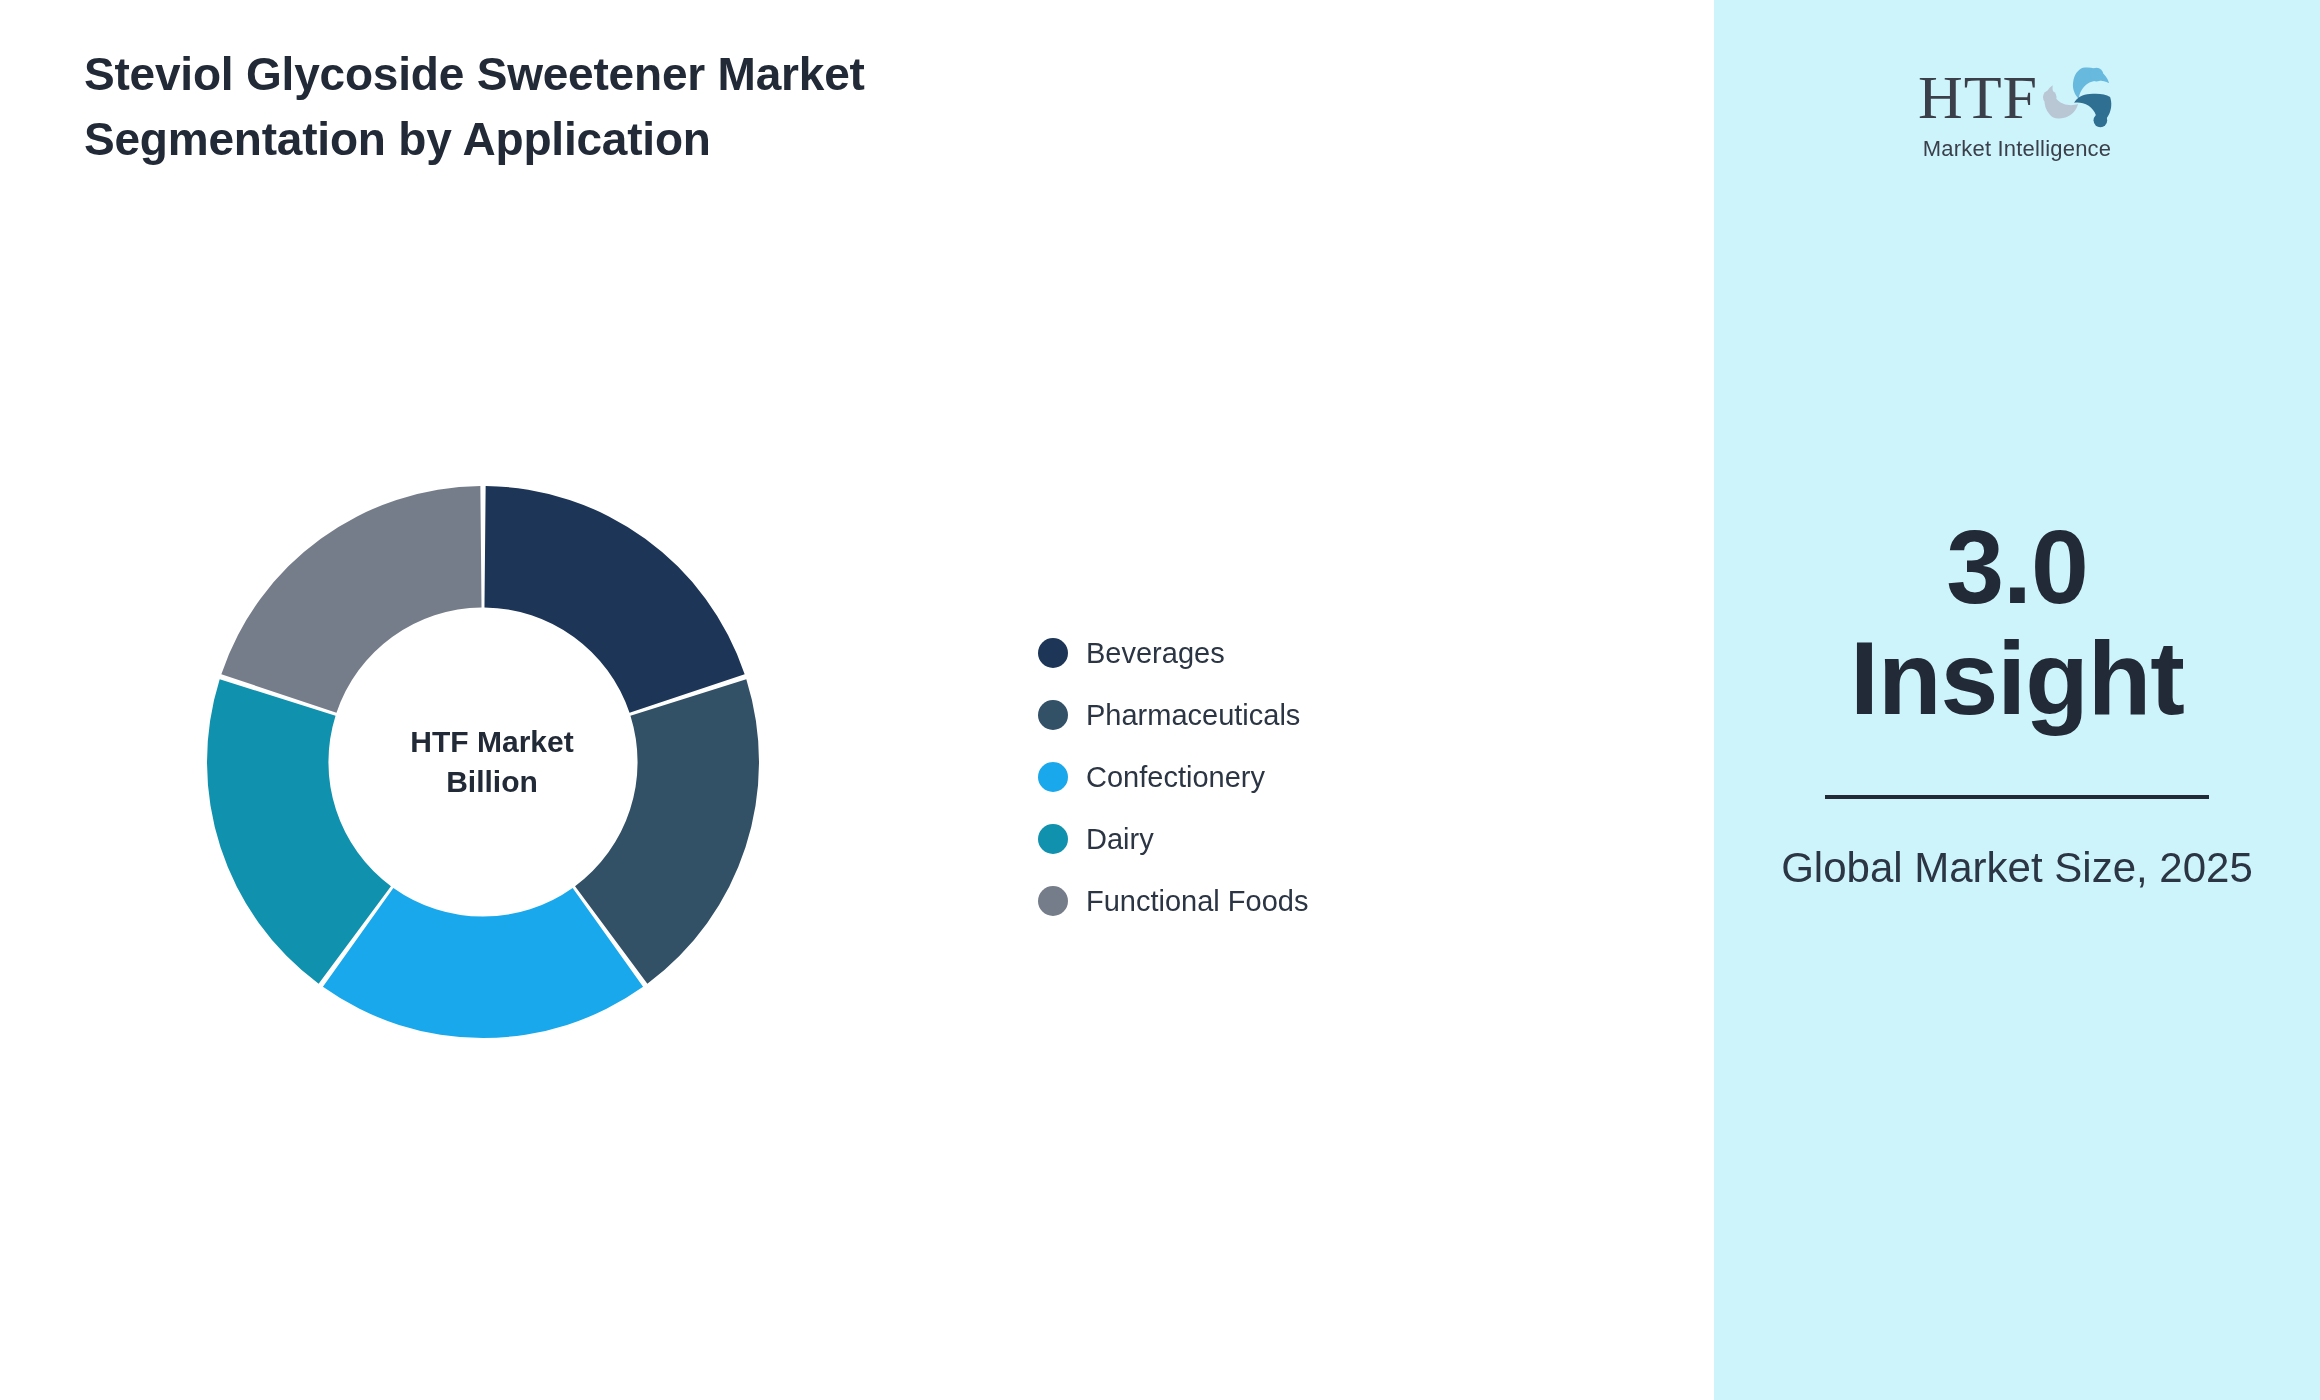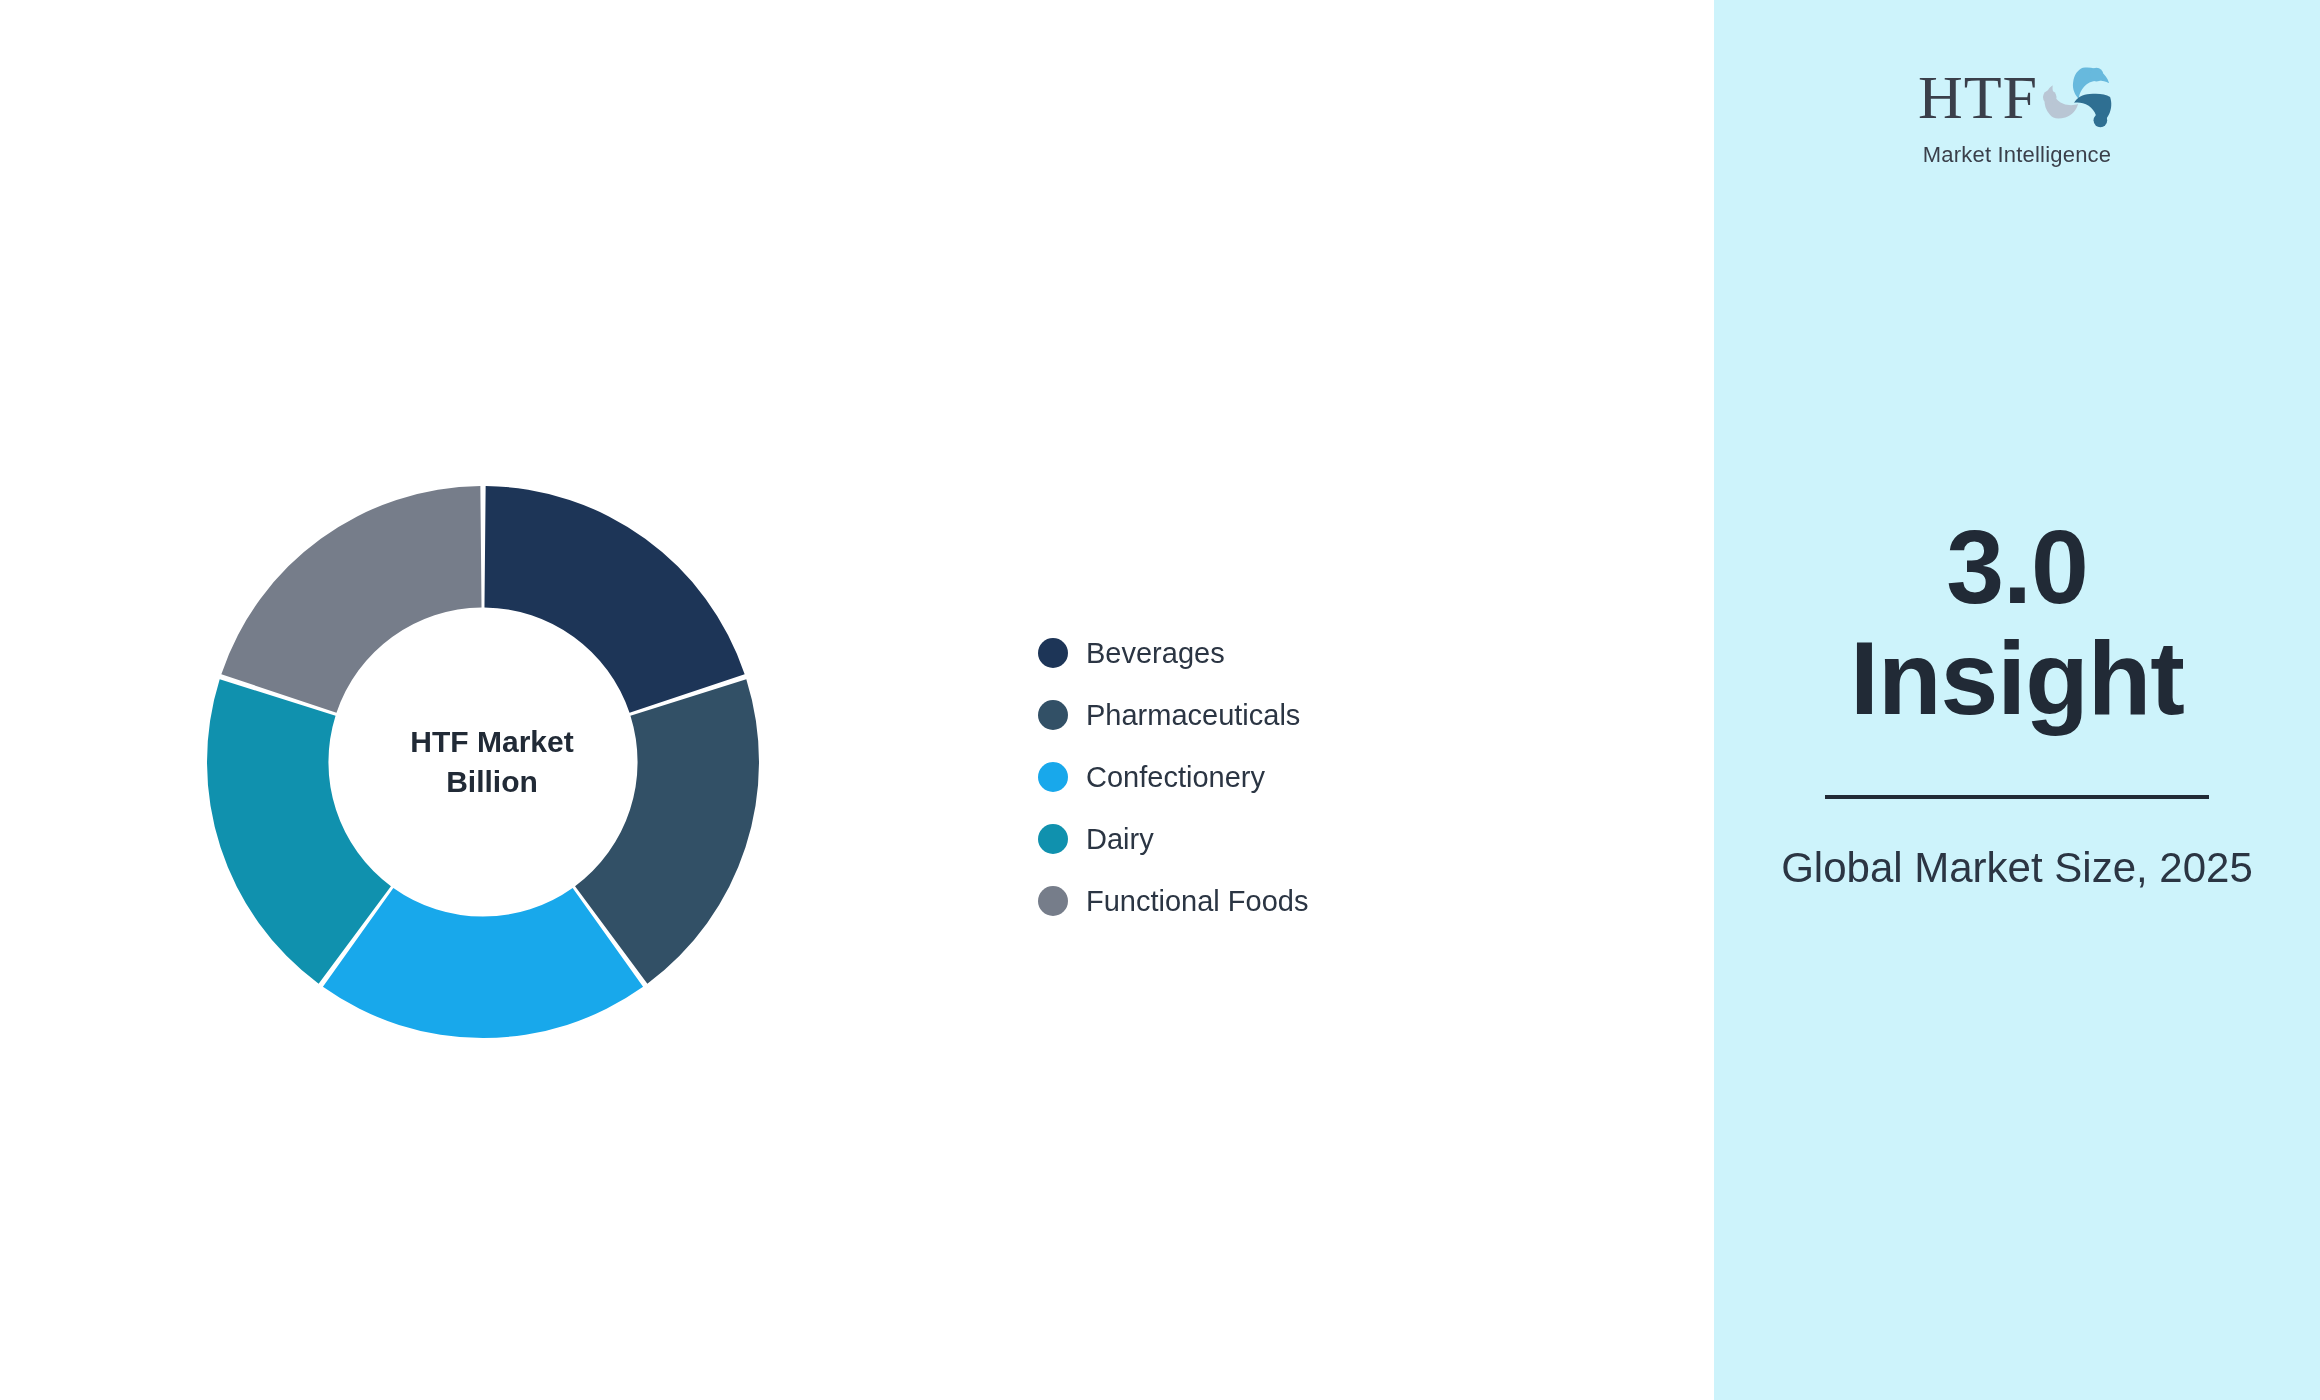--- a/index.html
+++ b/index.html
@@ -143,21 +143,21 @@
     line-height: 1;
     color: #3a3f4a;
     letter-spacing: 1px;
   }
   .logo-mark {
     width: 78px;
     height: 74px;
     flex: 0 0 auto;
   }
   .logo-tagline {
-    margin-top: 8px;
+    margin-top: 2px;
     font-size: 22px;
     color: #3a3f4a;
     letter-spacing: 0.2px;
   }
 
   .stat-block {
     position: absolute;
     left: 50%;
     transform: translateX(-50%);
     top: 512px;
@@ -187,20 +187,21 @@
 </style>
 </head>
 <body>
 
 <div id="infographic">
 
   <div class="canvas-frame"></div>
 
   <div class="main-panel">
 
+    <div class="chart-title">Steviol Glycoside Sweetener Market Segmentation by Application</div>
 
     <div class="donut-wrap">
       <svg class="donut-svg" viewBox="0 0 552 552">
         <g id="donut-slices">
             <path d="M 278.6493691156224 0.01271615654246716 A 276 276 0 0 1 537.660804632821 188.19553929950544 L 422.53005059437976 226.82950200772305 A 154.56 154.56 0 0 0 277.48364670474854 121.44712104766379 Z" fill="#1d3557"></path>
             <path d="M 539.29820479502 193.2349388224731 A 276 276 0 0 1 440.36463990235177 497.7211427666974 L 368.044198345317 400.1638399493506 A 154.56 154.56 0 0 0 423.44699468521117 229.65156574058494 Z" fill="#325066"></path>
             <path d="M 436.07787062453036 500.8356629547815 A 276 276 0 0 1 115.9221293754697 500.8356629547816 L 186.35639245026303 401.9079712546777 A 154.56 154.56 0 0 0 365.643607549737 401.90797125467765 Z" fill="#18a8eb"></path>
             <path d="M 111.63536009764832 497.72114276669754 A 276 276 0 0 1 12.701795204980101 193.2349388224731 L 128.55300531478886 229.65156574058494 A 154.56 154.56 0 0 0 183.95580165468306 400.16383994935063 Z" fill="#1091ae"></path>
             <path d="M 14.339195367179002 188.1955392995055 A 276 276 0 0 1 273.35063088437744 0.01271615654246716 L 274.51635329525135 121.44712104766379 A 154.56 154.56 0 0 0 129.46994940562024 226.82950200772308 Z" fill="#767d8a"></path>
           </g>

